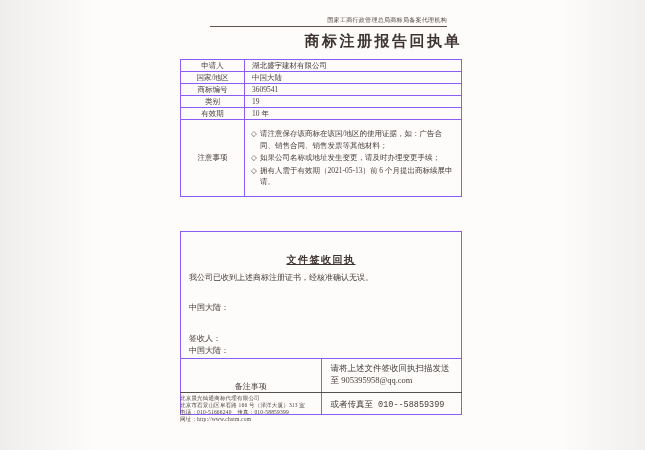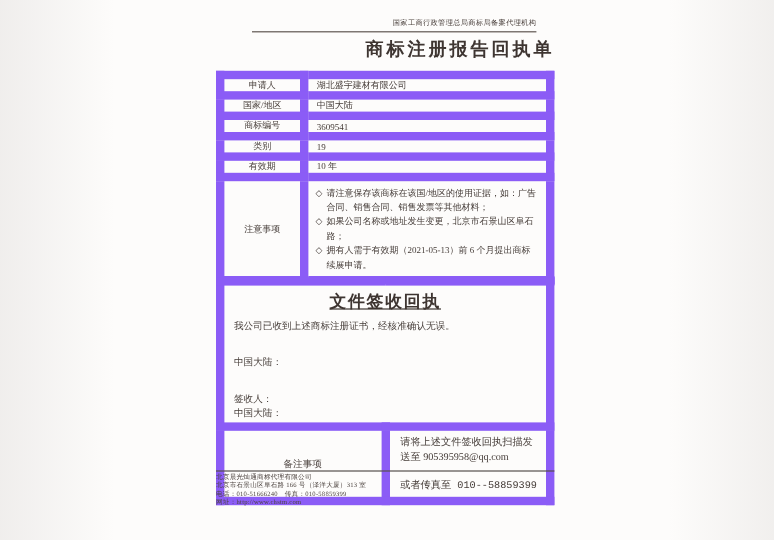--- a/index.html
+++ b/index.html
@@ -25,35 +25,35 @@
     color:#4c423e;border-bottom:1px solid #5f5651;padding-bottom:1px;
     letter-spacing:0.3px;white-space:nowrap;overflow:hidden;
   }
   .doc-title{
     position:absolute;top:32px;left:0;width:282px;
     text-align:right;font-size:15px;font-weight:bold;
     letter-spacing:2.5px;color:#3e3531;
   }
 
   table{border-collapse:collapse;table-layout:fixed;width:282px;}
-  td{border:7px solid #8b5cf6;vertical-align:middle;}
+  td{border:1px solid #8b5cf6;vertical-align:middle;}
   .t1{position:absolute;top:59px;left:0;}
   .t1 .lbl{width:63px;text-align:center;font-size:7.5px;color:#4a413d;padding:0;}
   .t1 .val{font-size:7.5px;padding:0 0 0 7px;color:#453c38;}
   .t1 tr.simple{height:12px;}
   .t1 tr.notes-row{height:77px;}
   .t1 .notes-cell{vertical-align:middle;padding:3px 6px 3px 6px;}
   .bullet-item{display:flex;font-size:7.5px;line-height:11.5px;margin:1px 0;color:#453c38;}
   .bullet-glyph{flex:0 0 9px;text-align:left;}
   .bullet-text{flex:1;}
 
   .t2{position:absolute;top:231px;left:0;}
   .t2 .receipt-cell{height:91px;vertical-align:top;padding:3px 8px 2px 8px;}
-  .receipt-title{text-align:center;font-size:14px;font-weight:bold;
-    text-decoration:underline;letter-spacing:1.5px;color:#3e3531;margin-top:2px;}
+  .receipt-title{text-align:center;font-size:10px;font-weight:bold;
+    text-decoration:underline;letter-spacing:1.5px;color:#3e3531;margin-top:18px;}
   .receipt-text{font-size:8px;margin-top:5px;color:#453c38;}
   .stamp-line{font-size:8px;margin-top:19px;color:#453c38;}
   .signer-line{font-size:8px;margin-top:20px;color:#453c38;}
   .sign-date-line{font-size:8px;margin-top:1px;color:#453c38;}
   .t2 .remark-lbl{width:63px;text-align:center;font-size:8px;color:#4a413d;height:33px;}
   .t2 .remark-val{padding:3px 6px 3px 9px;font-size:8.5px;color:#453c38;}
   .remark-line1{margin-top:1px;}
   .remark-line2{margin-top:12px;font-family:Liberation Mono, monospace;}
 
   .footer{
@@ -99,21 +99,21 @@
         </tr>
         <tr class="notes-row">
           <td class="lbl">注意事项</td>
           <td class="notes-cell">
             <div class="bullet-item">
               <span class="bullet-glyph">◇</span>
               <span class="bullet-text">请注意保存该商标在该国/地区的使用证据，如：广告合同、销售合同、销售发票等其他材料；</span>
             </div>
             <div class="bullet-item">
               <span class="bullet-glyph">◇</span>
-              <span class="bullet-text">如果公司名称或地址发生变更，北京市石景山区阜石路；</span>
+              <span class="bullet-text">如果公司名称或地址发生变更，请及时办理变更手续；</span>
             </div>
             <div class="bullet-item">
               <span class="bullet-glyph">◇</span>
               <span class="bullet-text">拥有人需于有效期（2021-05-13）前 6 个月提出商标续展申请。</span>
             </div>
           </td>
         </tr>
       </tbody>
     </table>
 

